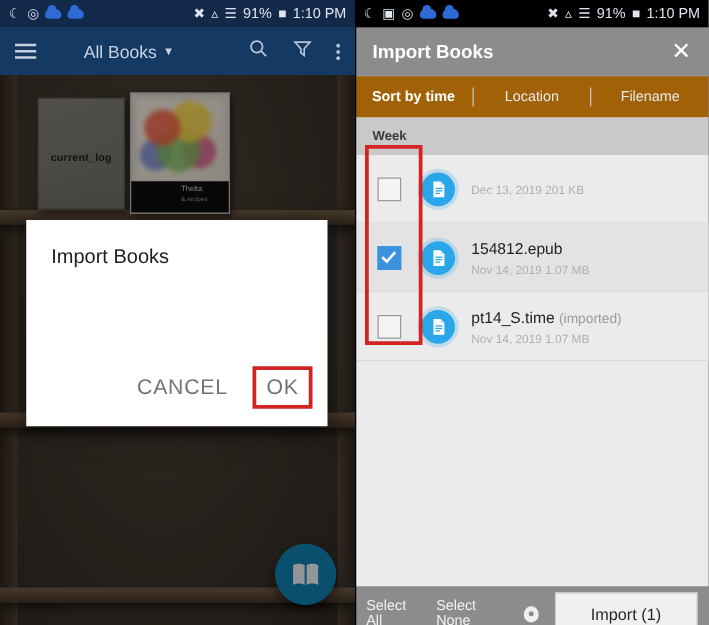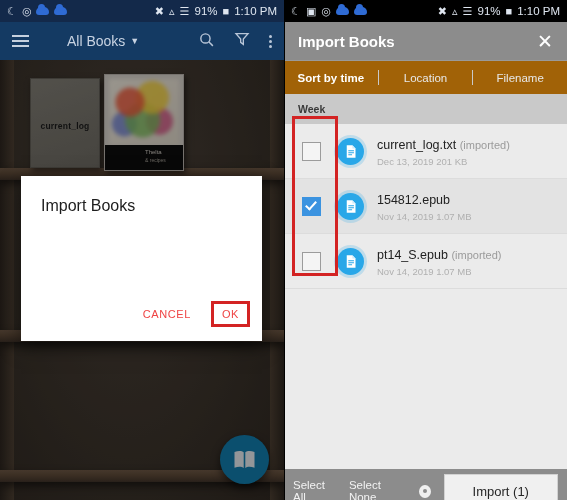--- a/index.html
+++ b/index.html
@@ -80,21 +80,21 @@
 
   
   .dialog{position:absolute;left:21px;top:176px;width:241px;height:165px;background:#fff;z-index:8;
     box-shadow:0 6px 18px rgba(0,0,0,.5);}
   .dlg-title{font-size:16px;color:#1d1d1d;padding:21px 20px 0 20px;}
   .dlg-field{margin:25px 20px 0 20px;display:flex;align-items:flex-end;gap:10px;}
   .dlg-input{flex:1;font-size:13px;color:#242424;padding-bottom:4px;border-bottom:2px solid #3f9bd4;}
   .dd{width:23px;height:23px;border-radius:50%;border:1.3px solid #9a9a9a;display:flex;align-items:center;justify-content:center;}
   .dd i{width:0;height:0;border-left:4.5px solid transparent;border-right:4.5px solid transparent;border-top:6px solid #5c5c5c;display:block;}
   .dlg-actions{position:absolute;right:12px;bottom:14px;display:flex;align-items:center;gap:12px;}
-  .btn-txt{color:#ef4444;font-size:11px;letter-spacing:.6px;padding:6px 8px;}
+  .btn-txt{color:#737373;font-size:17px;letter-spacing:.6px;padding:6px 8px;}
   .hl-box{border:3px solid #d32323;padding:2px 4px;display:flex;align-items:center;justify-content:center;}
   .hl-box .btn-txt{padding:2px 4px;text-align:center;}
 
   
   .right{position:relative;width:283px;height:500px;overflow:hidden;background:#ebebeb;}
   .r-header{height:38px;background:#8c8c8c;display:flex;align-items:center;padding:0 14px;}
   .r-header .ht{color:#fff;font-size:15px;font-weight:bold;}
   .r-close{margin-left:auto;color:#fff;font-size:19px;line-height:1;font-weight:300;}
   .r-tabs{height:33px;background:#a16207;display:flex;align-items:center;
     border-top:1px solid #9a9a9a;}
@@ -266,21 +266,20 @@
         <span class="fic">
           <svg width="15" height="15" viewBox="0 0 24 24" fill="#fff">
             <path d="M6 2h9l5 5v15H6z" fill="#fff"></path>
             <path d="M15 2v5h5z" fill="#cfeaf9"></path>
             <rect x="8.5" y="10" width="9" height="1.6" fill="#29a7e8"></rect>
             <rect x="8.5" y="13.2" width="9" height="1.6" fill="#29a7e8"></rect>
             <rect x="8.5" y="16.4" width="6" height="1.6" fill="#29a7e8"></rect>
           </svg>
         </span>
         <span class="fmeta">
-          <span class="fname"><span>current_log.txt</span> <span class="imp">(imported)</span></span>
           <div class="fsub">Dec 13, 2019 201 KB</div>
         </span>
       </div>
     </div>
 
 
     <div class="r-list">
       <div class="r-row sel">
         <span class="cb checked"></span>
         <span class="fic">
@@ -302,21 +301,21 @@
         <span class="fic">
           <svg width="15" height="15" viewBox="0 0 24 24" fill="#fff">
             <path d="M6 2h9l5 5v15H6z" fill="#fff"></path>
             <path d="M15 2v5h5z" fill="#cfeaf9"></path>
             <rect x="8.5" y="10" width="9" height="1.6" fill="#29a7e8"></rect>
             <rect x="8.5" y="13.2" width="9" height="1.6" fill="#29a7e8"></rect>
             <rect x="8.5" y="16.4" width="6" height="1.6" fill="#29a7e8"></rect>
           </svg>
         </span>
         <span class="fmeta">
-          <span class="fname"><span>pt14_S.epub</span> <span class="imp">(imported)</span></span>
+          <span class="fname"><span>pt14_S.time</span> <span class="imp">(imported)</span></span>
           <div class="fsub">Nov 14, 2019 1.07 MB</div>
         </span>
       </div>
     </div>
 
     <div class="r-blank" style="height:180px"></div>
 
     <div class="r-footer">
       <span class="f-link">Select All</span>
       <span class="f-link">Select None</span>

